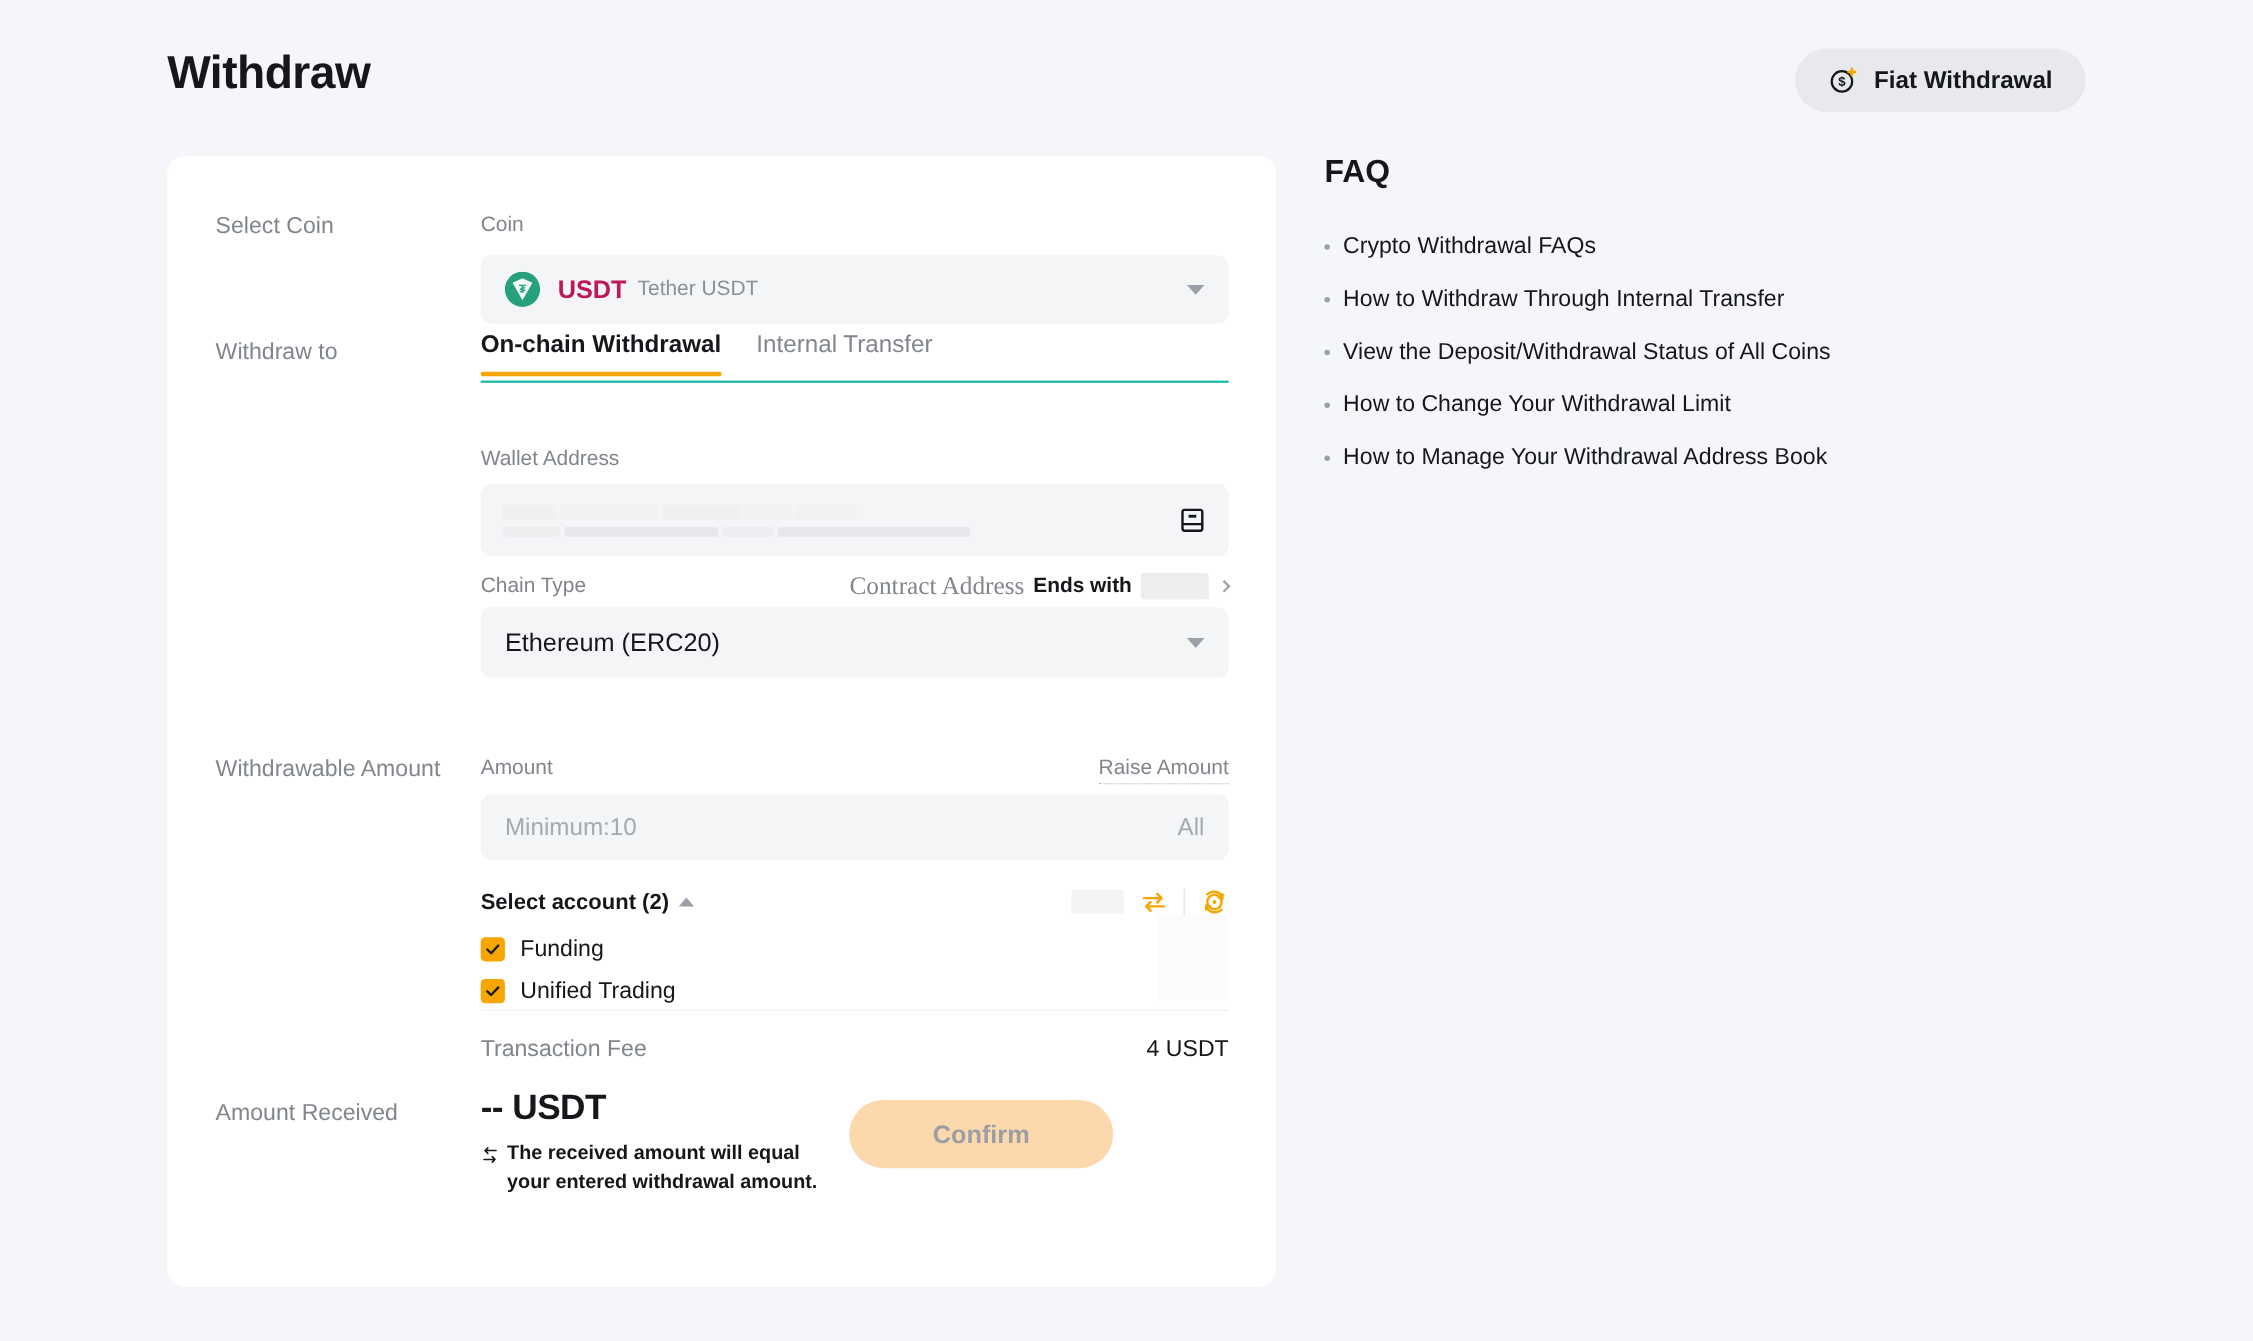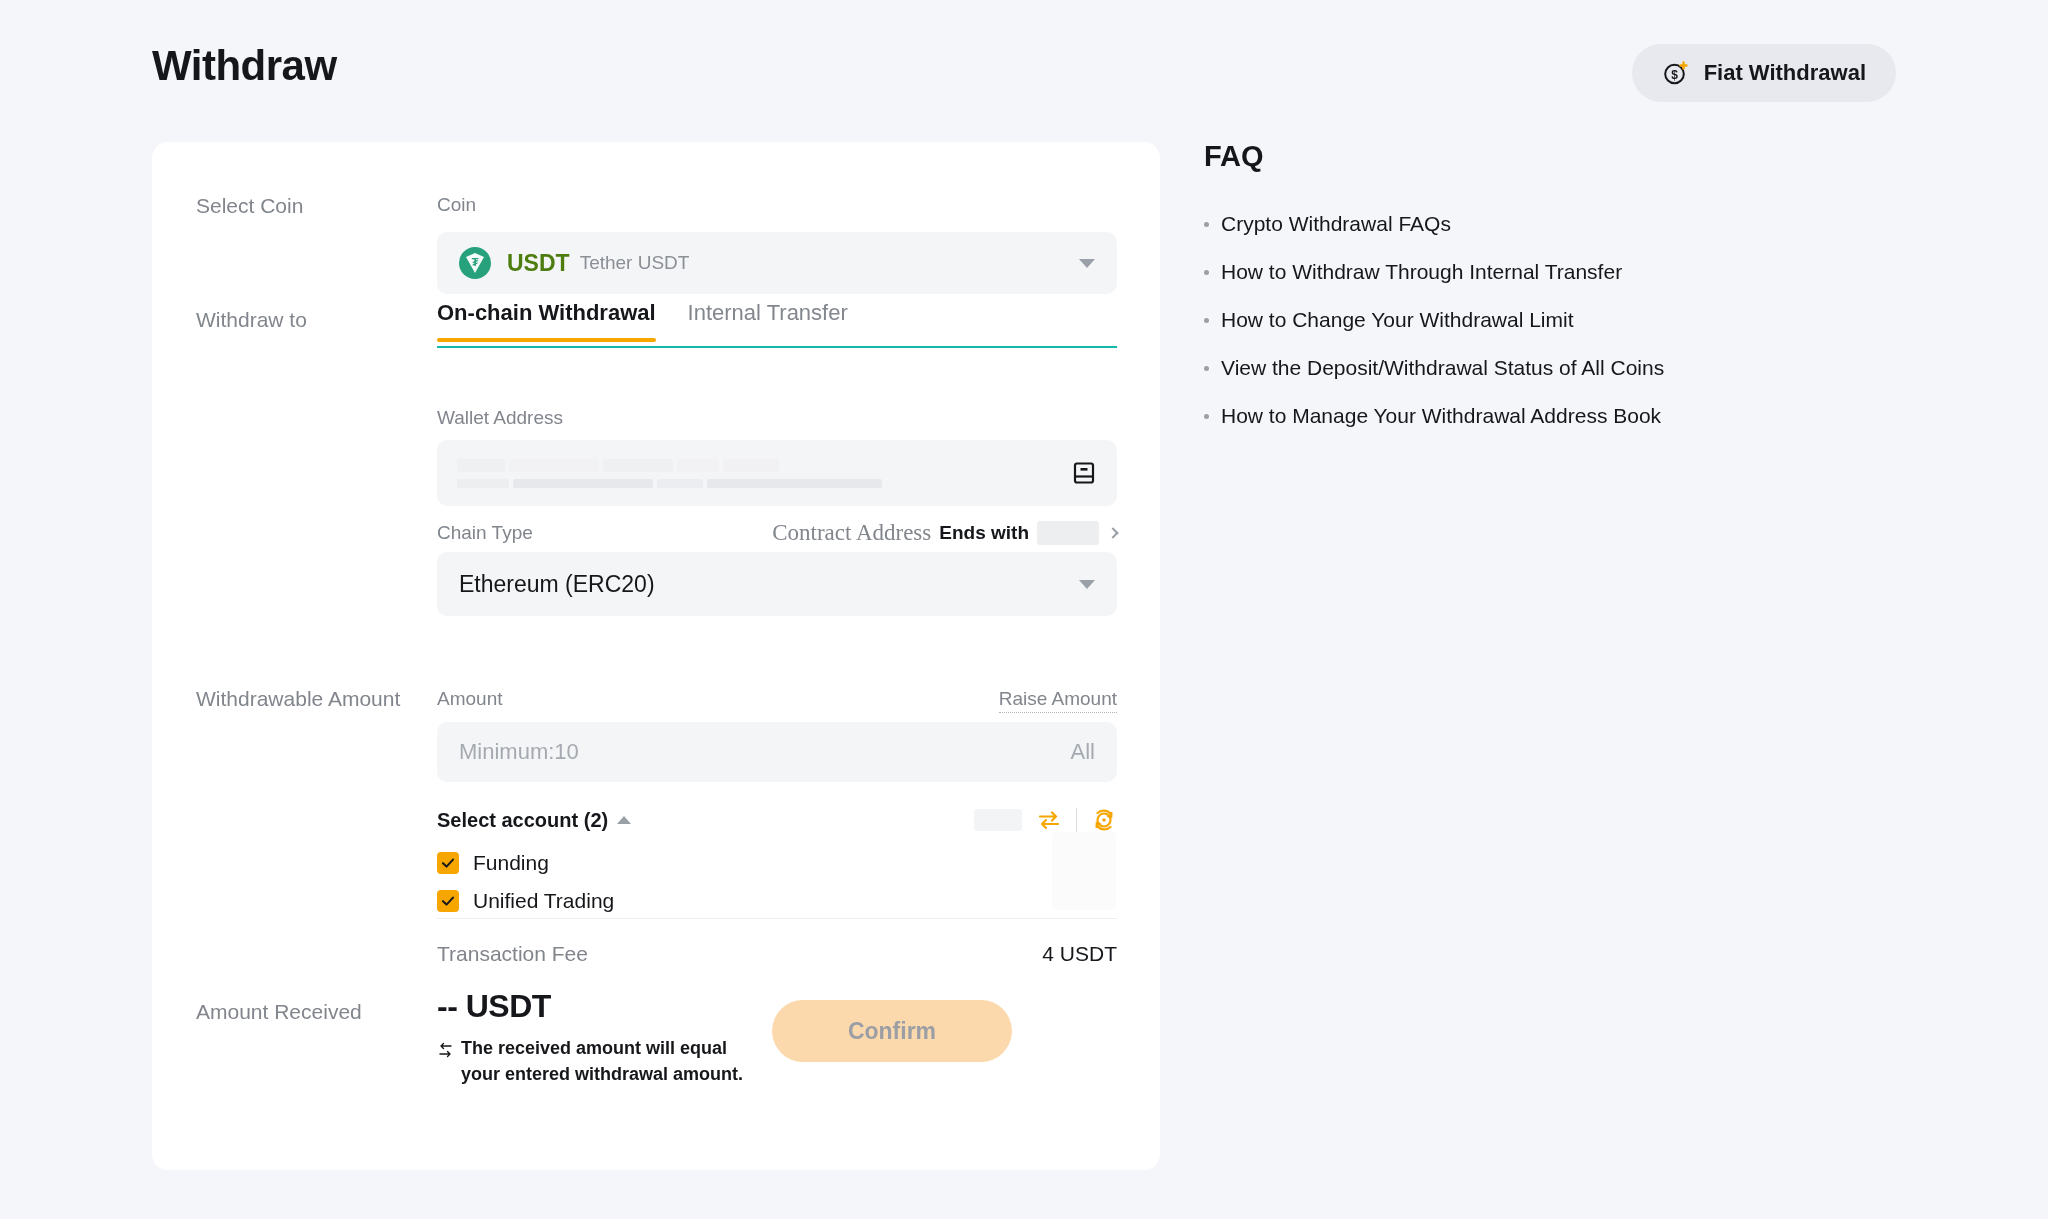--- a/index.html
+++ b/index.html
@@ -84,21 +84,21 @@
     width: 680px; height: 62px;
     background: #F4F5F7;
     border-radius: 10px;
     display: flex;
     align-items: center;
     padding: 0 22px;
     cursor: pointer;
   }
   .tether-icon { width: 32px; height: 32px; flex: none; }
   .coin-code {
-    font-size: 23px; font-weight: bold; color: #4d7c0f;
+    font-size: 23px; font-weight: bold; color: #be185d;
     margin-left: 16px;
   }
   .coin-name {
     font-size: 19px; color: #8B8F96; margin-left: 10px;
   }
   .caret-down {
     margin-left: auto;
     width: 0; height: 0;
     border-left: 8px solid transparent;
     border-right: 8px solid transparent;
@@ -516,25 +516,25 @@
     <div class="faq-item">
       <span class="faq-bullet"></span>
       <span class="faq-text">Crypto Withdrawal FAQs</span>
     </div>
     <div class="faq-item">
       <span class="faq-bullet"></span>
       <span class="faq-text">How to Withdraw Through Internal Transfer</span>
     </div>
     <div class="faq-item">
       <span class="faq-bullet"></span>
-      <span class="faq-text">How to Change Your Withdrawal Limit</span>
+      <span class="faq-text">View the Deposit/Withdrawal Status of All Coins</span>
     </div>
     <div class="faq-item">
       <span class="faq-bullet"></span>
-      <span class="faq-text">View the Deposit/Withdrawal Status of All Coins</span>
+      <span class="faq-text">How to Change Your Withdrawal Limit</span>
     </div>
     <div class="faq-item">
       <span class="faq-bullet"></span>
       <span class="faq-text">How to Manage Your Withdrawal Address Book</span>
     </div>
   </div>
 
 
 </div>
 

